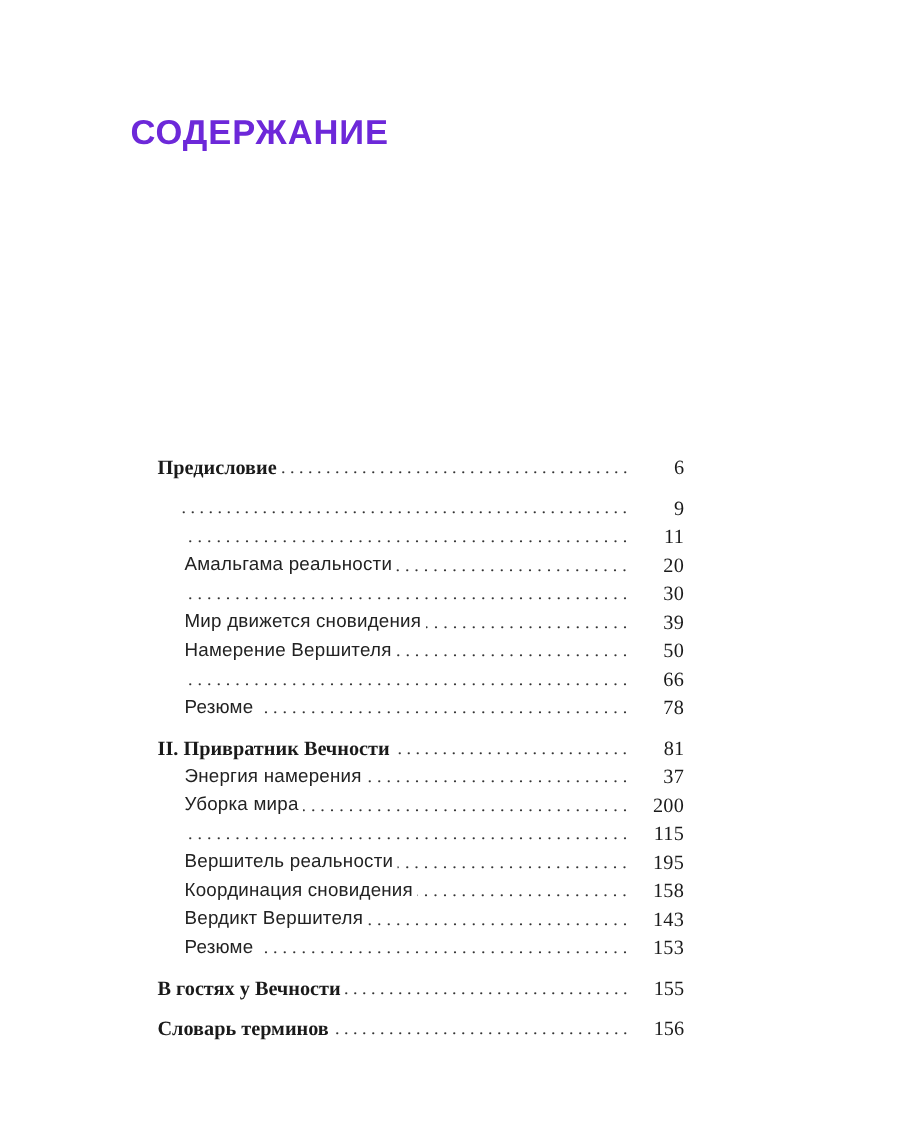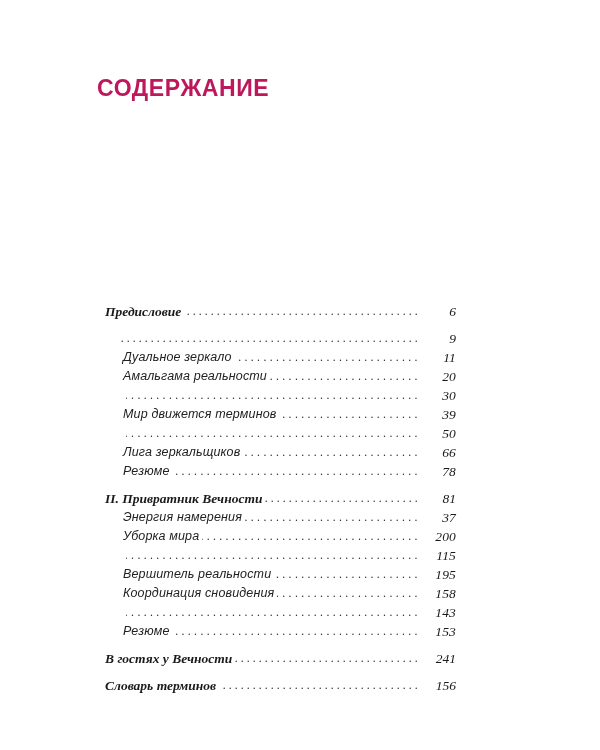--- a/index.html
+++ b/index.html
@@ -9,45 +9,44 @@
     }
     body {
       width: 600px;
       height: 750px;
       position: relative;
       overflow: hidden;
       color: #111111;
     }
     .page-title {
       position: absolute;
-      left: 97px;
+      left: 87px;
       top: 75px;
       font-family: "Liberation Sans", "DejaVu Sans", sans-serif;
       font-weight: bold;
       font-size: 23px;
       letter-spacing: 0.6px;
-      color: #be185d;
+      color: #6d28d9;
       margin: 0;
     }
     .toc {
       position: absolute;
       left: 105px;
       top: 302px;
       width: 351px;
       font-family: "Liberation Serif", "DejaVu Serif", serif;
       font-size: 13.5px;
       color: #1a1a1a;
     }
     .toc-entry {
       display: flex;
       align-items: flex-start;
       height: 19px;
       line-height: 19px;
       white-space: nowrap;
-      font-style: italic;
     }
     .toc-entry.main {
       font-weight: bold;
       font-size: 13.5px;
       margin-top: 8px;
     }
     .toc-entry.main:first-child {
       margin-top: 0;
     }
     .toc-entry.sub {
@@ -95,44 +94,43 @@
     <span class="toc-label">Предисловие</span>
     <span class="toc-dots-wrap">. . . . . . . . . . . . . . . . . . . . . . . . . . . . . . . . . . . . . . . . . . . . . . . . . .</span>
     <span class="toc-page">6</span>
   </div>
 
   <div class="toc-entry main">
     <span class="toc-dots-wrap">. . . . . . . . . . . . . . . . . . . . . . . . . . . . . . . . . . . . . . . . . . . . . . . . . .</span>
     <span class="toc-page">9</span>
   </div>
   <div class="toc-entry sub">
-    <span class="toc-label">Дуальное зеркало</span>
     <span class="toc-dots-wrap">. . . . . . . . . . . . . . . . . . . . . . . . . . . . . . . . . . . . . . . . . . . . . . . . . .</span>
     <span class="toc-page">11</span>
   </div>
   <div class="toc-entry sub">
     <span class="toc-label">Амальгама реальности</span>
     <span class="toc-dots-wrap">. . . . . . . . . . . . . . . . . . . . . . . . . . . . . . . . . . . . . . . . . . . . . . . . . .</span>
     <span class="toc-page">20</span>
   </div>
   <div class="toc-entry sub">
     <span class="toc-dots-wrap">. . . . . . . . . . . . . . . . . . . . . . . . . . . . . . . . . . . . . . . . . . . . . . . . . .</span>
     <span class="toc-page">30</span>
   </div>
   <div class="toc-entry sub">
-    <span class="toc-label">Мир движется терминов</span>
+    <span class="toc-label">Мир движется сновидения</span>
     <span class="toc-dots-wrap">. . . . . . . . . . . . . . . . . . . . . . . . . . . . . . . . . . . . . . . . . . . . . . . . . .</span>
     <span class="toc-page">39</span>
   </div>
   <div class="toc-entry sub">
+    <span class="toc-label">Намерение Вершителя</span>
     <span class="toc-dots-wrap">. . . . . . . . . . . . . . . . . . . . . . . . . . . . . . . . . . . . . . . . . . . . . . . . . .</span>
     <span class="toc-page">50</span>
   </div>
   <div class="toc-entry sub">
-    <span class="toc-label">Лига зеркальщиков</span>
     <span class="toc-dots-wrap">. . . . . . . . . . . . . . . . . . . . . . . . . . . . . . . . . . . . . . . . . . . . . . . . . .</span>
     <span class="toc-page">66</span>
   </div>
   <div class="toc-entry sub">
     <span class="toc-label">Резюме</span>
     <span class="toc-dots-wrap">. . . . . . . . . . . . . . . . . . . . . . . . . . . . . . . . . . . . . . . . . . . . . . . . . .</span>
     <span class="toc-page">78</span>
   </div>
 
   <div class="toc-entry main">
@@ -158,32 +156,33 @@
     <span class="toc-label">Вершитель реальности</span>
     <span class="toc-dots-wrap">. . . . . . . . . . . . . . . . . . . . . . . . . . . . . . . . . . . . . . . . . . . . . . . . . .</span>
     <span class="toc-page">195</span>
   </div>
   <div class="toc-entry sub">
     <span class="toc-label">Координация сновидения</span>
     <span class="toc-dots-wrap">. . . . . . . . . . . . . . . . . . . . . . . . . . . . . . . . . . . . . . . . . . . . . . . . . .</span>
     <span class="toc-page">158</span>
   </div>
   <div class="toc-entry sub">
+    <span class="toc-label">Вердикт Вершителя</span>
     <span class="toc-dots-wrap">. . . . . . . . . . . . . . . . . . . . . . . . . . . . . . . . . . . . . . . . . . . . . . . . . .</span>
     <span class="toc-page">143</span>
   </div>
   <div class="toc-entry sub">
     <span class="toc-label">Резюме</span>
     <span class="toc-dots-wrap">. . . . . . . . . . . . . . . . . . . . . . . . . . . . . . . . . . . . . . . . . . . . . . . . . .</span>
     <span class="toc-page">153</span>
   </div>
 
   <div class="toc-entry main">
     <span class="toc-label">В гостях у Вечности</span>
     <span class="toc-dots-wrap">. . . . . . . . . . . . . . . . . . . . . . . . . . . . . . . . . . . . . . . . . . . . . . . . . .</span>
-    <span class="toc-page">241</span>
+    <span class="toc-page">155</span>
   </div>
   <div class="toc-entry main">
     <span class="toc-label">Словарь терминов</span>
     <span class="toc-dots-wrap">. . . . . . . . . . . . . . . . . . . . . . . . . . . . . . . . . . . . . . . . . . . . . . . . . .</span>
     <span class="toc-page">156</span>
   </div>
 </div>
 
 </body></html>

